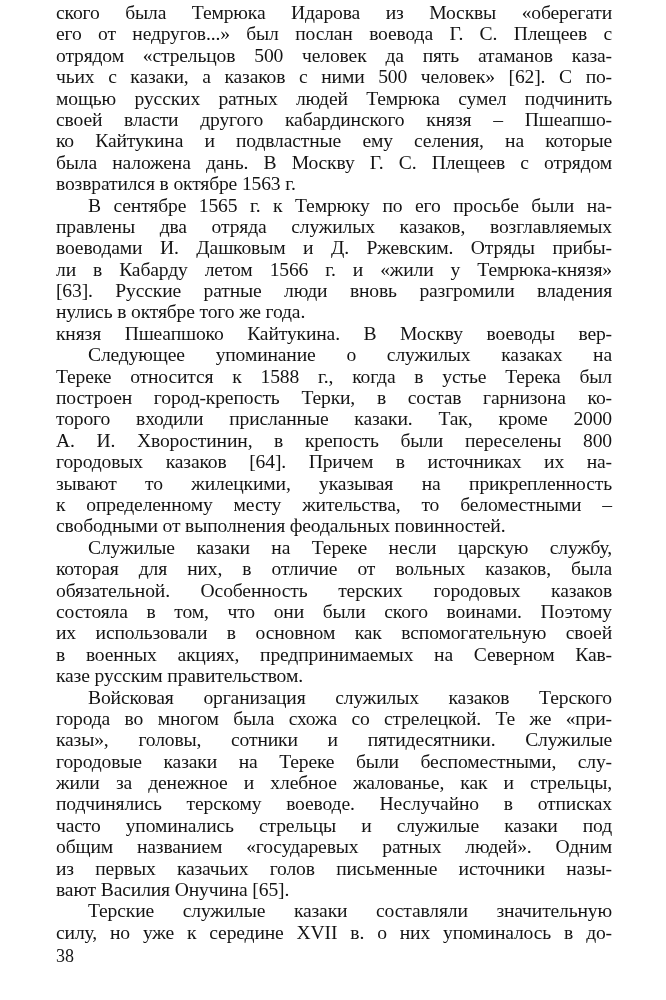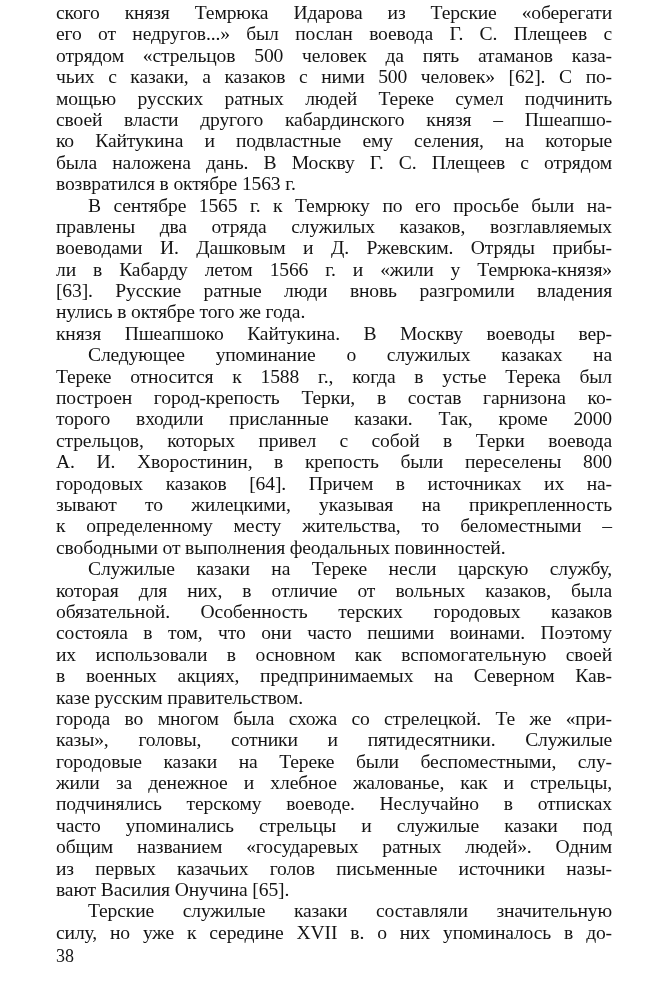--- a/index.html
+++ b/index.html
@@ -19,53 +19,53 @@
     .page-number {
       position: absolute; left: 56px; top: 946px;
       font-family: "Liberation Serif", "DejaVu Serif", serif;
       font-size: 18px; color: #141414;
     }
   </style>
 </head>
 <body>
 
 <div class="page">
-  <span class="line">ского князя Темрюка Идарова из Терские «оберегати</span>
+  <span class="line">ского была Темрюка Идарова из Москвы «оберегати</span>
   <span class="line">его от недругов...» был послан воевода Г. С. Плещеев с</span>
   <span class="line">отрядом «стрельцов 500 человек да пять атаманов каза-</span>
   <span class="line">чьих с казаки, а казаков с ними 500 человек» [62]. С по-</span>
-  <span class="line">мощью русских ратных людей Тереке сумел подчинить</span>
+  <span class="line">мощью русских ратных людей Темрюка сумел подчинить</span>
   <span class="line">своей власти другого кабардинского князя – Пшеапшо-</span>
   <span class="line">ко Кайтукина и подвластные ему селения, на которые</span>
   <span class="line">была наложена дань. В Москву Г. С. Плещеев с отрядом</span>
   <span class="line last">возвратился в октябре 1563 г.</span>
   <span class="line indent">В сентябре 1565 г. к Темрюку по его просьбе были на-</span>
   <span class="line">правлены два отряда служилых казаков, возглавляемых</span>
   <span class="line">воеводами И. Дашковым и Д. Ржевским. Отряды прибы-</span>
   <span class="line">ли в Кабарду летом 1566 г. и «жили у Темрюка-князя»</span>
   <span class="line">[63]. Русские ратные люди вновь разгромили владения</span>
   <span class="line last">нулись в октябре того же года.</span>
   <span class="line">князя Пшеапшоко Кайтукина. В Москву воеводы вер-</span>
   <span class="line indent">Следующее упоминание о служилых казаках на</span>
   <span class="line">Тереке относится к 1588 г., когда в устье Терека был</span>
   <span class="line">построен город-крепость Терки, в состав гарнизона ко-</span>
   <span class="line">торого входили присланные казаки. Так, кроме 2000</span>
-  <span class="line">стрельцов, которых привел с собой в Терки воевода</span>
   <span class="line">А. И. Хворостинин, в крепость были переселены 800</span>
   <span class="line">городовых казаков [64]. Причем в источниках их на-</span>
   <span class="line">зывают то жилецкими, указывая на прикрепленность</span>
   <span class="line">к определенному месту жительства, то беломестными –</span>
   <span class="line last">свободными от выполнения феодальных повинностей.</span>
   <span class="line indent">Служилые казаки на Тереке несли царскую службу,</span>
   <span class="line">которая для них, в отличие от вольных казаков, была</span>
   <span class="line">обязательной. Особенность терских городовых казаков</span>
-  <span class="line">состояла в том, что они часто пешими воинами. Поэтому</span>
+  <span class="line">состояла в том, что они были ского воинами. Поэтому</span>
   <span class="line">их использовали в основном как вспомогательную своей</span>
   <span class="line">в военных акциях, предпринимаемых на Северном Кав-</span>
   <span class="line last">казе русским правительством.</span>
+  <span class="line indent">Войсковая организация служилых казаков Терского</span>
   <span class="line">города во многом была схожа со стрелецкой. Те же «при-</span>
   <span class="line">казы», головы, сотники и пятидесятники. Служилые</span>
   <span class="line">городовые казаки на Тереке были беспоместными, слу-</span>
   <span class="line">жили за денежное и хлебное жалованье, как и стрельцы,</span>
   <span class="line">подчинялись терскому воеводе. Неслучайно в отписках</span>
   <span class="line">часто упоминались стрельцы и служилые казаки под</span>
   <span class="line">общим названием «государевых ратных людей». Одним</span>
   <span class="line">из первых казачьих голов письменные источники назы-</span>
   <span class="line last">вают Василия Онучина [65].</span>
   <span class="line indent">Терские служилые казаки составляли значительную</span>

